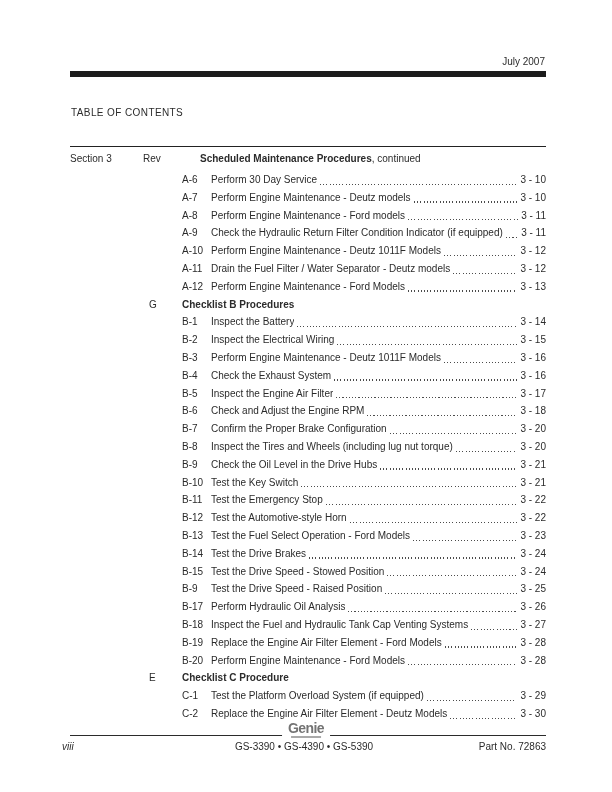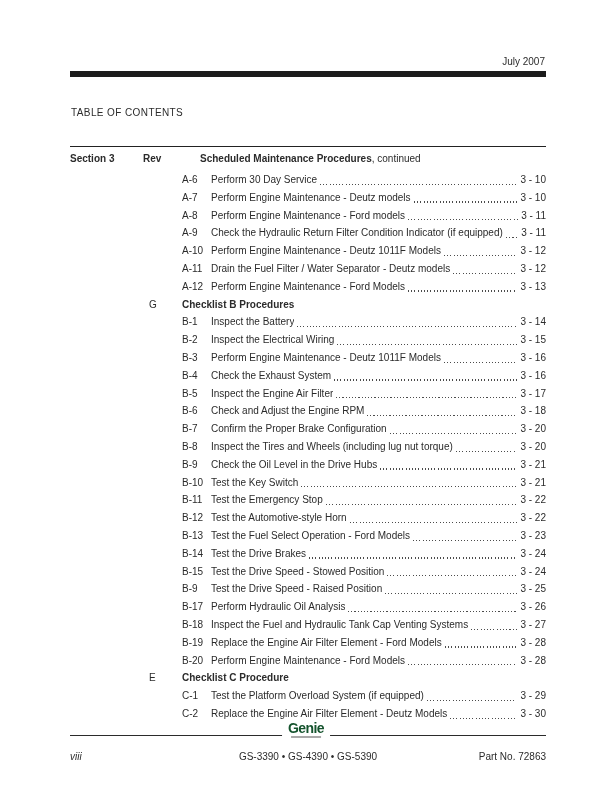--- a/index.html
+++ b/index.html
@@ -13,41 +13,41 @@
   }
   
   .date{position:absolute;top:56px;right:67px;font-size:10px;line-height:11px;}
   .black-bar{position:absolute;left:70px;right:66px;top:71px;height:6px;background:#1c1c1c;}
   .toc-title{position:absolute;left:71px;top:107px;font-size:10px;letter-spacing:0.4px;}
   
   .toc{position:absolute;left:70px;right:66px;top:146px;border-top:1px solid #222;}
   .toc-head{display:flex;padding-top:5px;margin-bottom:6px;font-size:10px;line-height:13px;}
   .col-section{width:73px;flex-shrink:0;}
   .col-rev{width:39px;flex-shrink:0;}
-  .toc-head .col-section,.toc-head .col-rev{font-weight:bold;}
+  .toc-head .col-section,.toc-head .col-rev{font-weight:normal;}
   .col-main{flex:1;min-width:0;}
   .sect-bold{font-weight:bold;margin-left:18px;}
   .row{display:flex;font-size:10px;line-height:17.8px;}
   .row .col-rev{padding-left:6px;box-sizing:border-box;}
   .row.group .col-main{font-weight:bold;}
   .entry-main{flex:1;display:flex;min-width:0;}
   .eid{width:29px;flex-shrink:0;}
   .etitle{white-space:nowrap;flex-shrink:1;overflow:hidden;}
   .leader{
     flex:1;min-width:6px;height:1.2px;align-self:flex-end;
     margin:0 3px 4px 3px;
     background:repeating-linear-gradient(90deg,#4c4c4c 0,#4c4c4c 1.1px,transparent 1.1px,transparent 3.2px);
   }
   .epage{white-space:nowrap;flex-shrink:0;text-align:center;}
   
   .footer-rule{position:absolute;left:70px;right:66px;top:735px;height:1px;background:#2b2b2b;}
   .logo{position:absolute;left:50%;top:721px;transform:translateX(-50%);background:#ffffff;padding:0 6px;text-align:center;}
-  .logo-text{display:block;font-size:14px;font-weight:bold;letter-spacing:-0.6px;line-height:14px;color:#14532d;}
+  .logo-text{display:block;font-size:14px;font-weight:bold;letter-spacing:-0.6px;line-height:14px;color:#737373;}
   .logo-tagline{display:block;width:30px;height:2px;background:#a9a9a9;margin:1px auto 0;}
-  .footer-row{position:absolute;left:70px;right:66px;top:741px;display:flex;font-size:10px;line-height:12px;margin-top:10px;}
+  .footer-row{position:absolute;left:62px;right:66px;top:741px;display:flex;font-size:10px;line-height:12px;}
   .pageno{flex:1;font-style:italic;}
   .models{flex:2;text-align:center;}
   .part{flex:1;text-align:right;}
 </style>
 </head>
 <body>
 
 <div class="page">
 
   <div class="date">July 2007</div>

